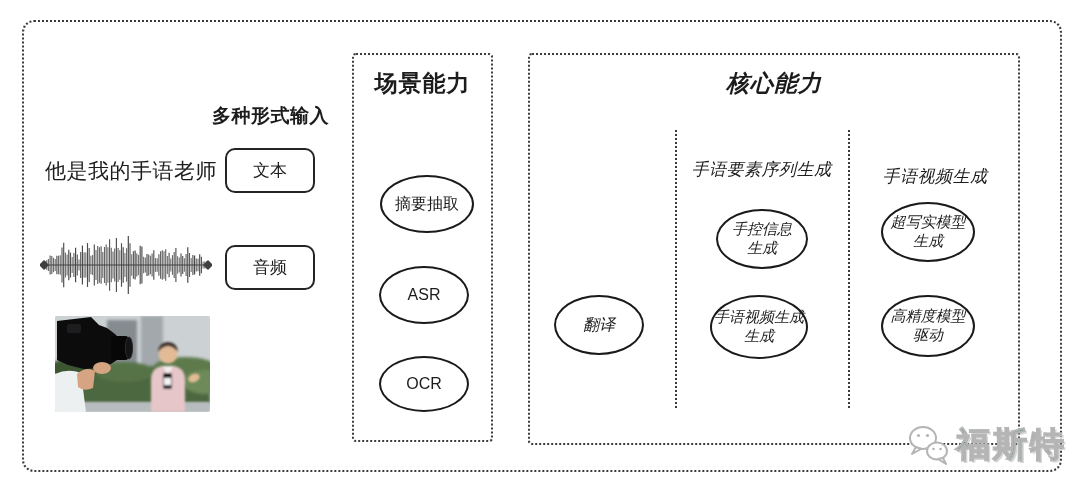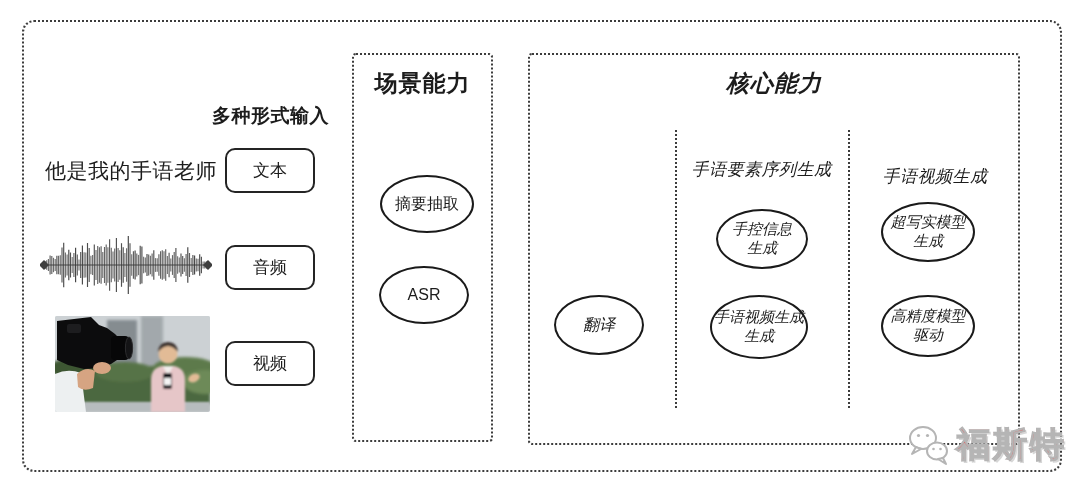--- a/index.html
+++ b/index.html
@@ -138,21 +138,21 @@
     position: absolute;
     left: 906px; top: 422px;
     display: flex; align-items: center;
     z-index: 5;
   }
   .wm-text {
     margin-left: 4px;
     font-size: 34px;
     font-weight: bold;
     letter-spacing: 3px;
-    color: #ef4444;
+    color: #15803d;
     -webkit-text-stroke: 1.2px #b5b5b5;
     text-shadow: 2px 2px 0 rgba(140,140,140,0.35);
   }
 </style>
 </head>
 <body>
 
 <div class="canvas">
   <div class="outer-frame"></div>
 
@@ -311,31 +311,31 @@
       </g>
     </svg>
   </div>
 
   <div class="type-box t0">
     <span>文本</span>
   </div>
   <div class="type-box t1">
     <span>音频</span>
   </div>
-  <div class="type-box t2">
-    <span>视频</span>
-  </div>
 
   <div class="cap-box scene-box">
     <div class="cap-title">场景能力</div>
     <div class="node s0">
       <span>摘要抽取</span>
     </div>
     <div class="node s1">
       <span>ASR</span>
+    </div>
+    <div class="node s2">
+      <span>OCR</span>
     </div>
   </div>
 
   <div class="cap-box core-box">
     <div class="cap-title">核心能力</div>
     <div class="v-divider d1"></div>
     <div class="v-divider d2"></div>
 
     <div class="col-label c1">手语要素序列生成</div>
     <div class="col-label c2">手语视频生成</div>

